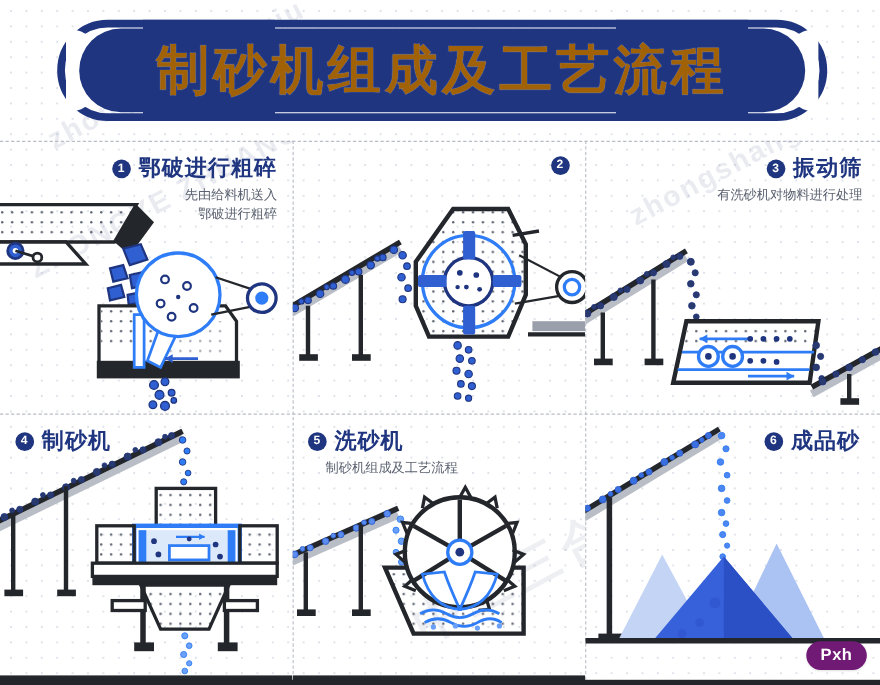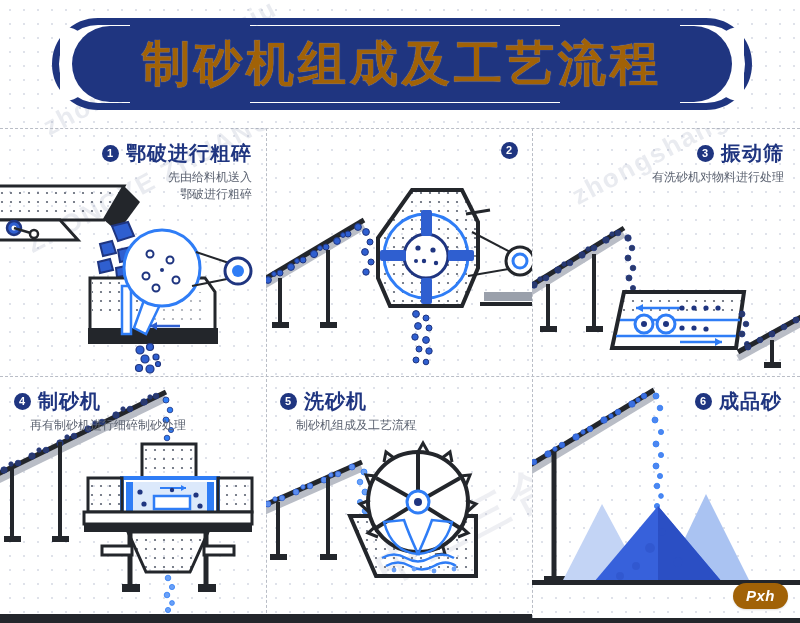--- a/index.html
+++ b/index.html
@@ -102,24 +102,24 @@
   .c5{left:14px;top:14px;width:240px;}
   .c6{left:0;top:14px;width:250px;}
 
   
   .art{position:absolute;left:0;bottom:0;width:100%;height:100%;}
   .art svg{position:absolute;left:0;bottom:0;display:block;}
 
   
   .pxh{
     position:absolute;right:12px;bottom:14px;
-    background:#a16207;color:#ffffff;
+    background:#701a75;color:#ffffff;
     border-radius:14px;
     padding:4px 13px 5px;
-    font-size:15px;font-weight:700;font-style:italic;
+    font-size:15px;font-weight:700;
     letter-spacing:.5px;
     box-shadow:0 1px 2px rgba(0,0,0,.12);
     z-index:9;
   }
   .baseline{position:absolute;left:0;bottom:0;width:800px;height:5px;background:#23262b;}
 </style>
 </head>
 <body>
 
 <div id="root">
@@ -390,21 +390,20 @@
         </svg>
       </div>
     </div>
 
     <div class="panel p4">
       <div class="cap c4">
         <div class="title">
           <span class="num">4</span>
           <span>制砂机</span>
         </div>
-        <div class="desc">再有制砂机进行细碎制砂处理</div>
       </div>
       <div class="art">
         <svg width="266" height="247" viewBox="0 0 266 247">
           <defs>
             <pattern id="dotfill4" width="9" height="9" patternUnits="userSpaceOnUse">
               <circle cx="2" cy="2" r="1.1" fill="#5b6270"></circle>
             </pattern>
           </defs>
 
           <line x1="-6" y1="106" x2="166" y2="22" stroke="#b9bdc6" stroke-width="7"></line>

